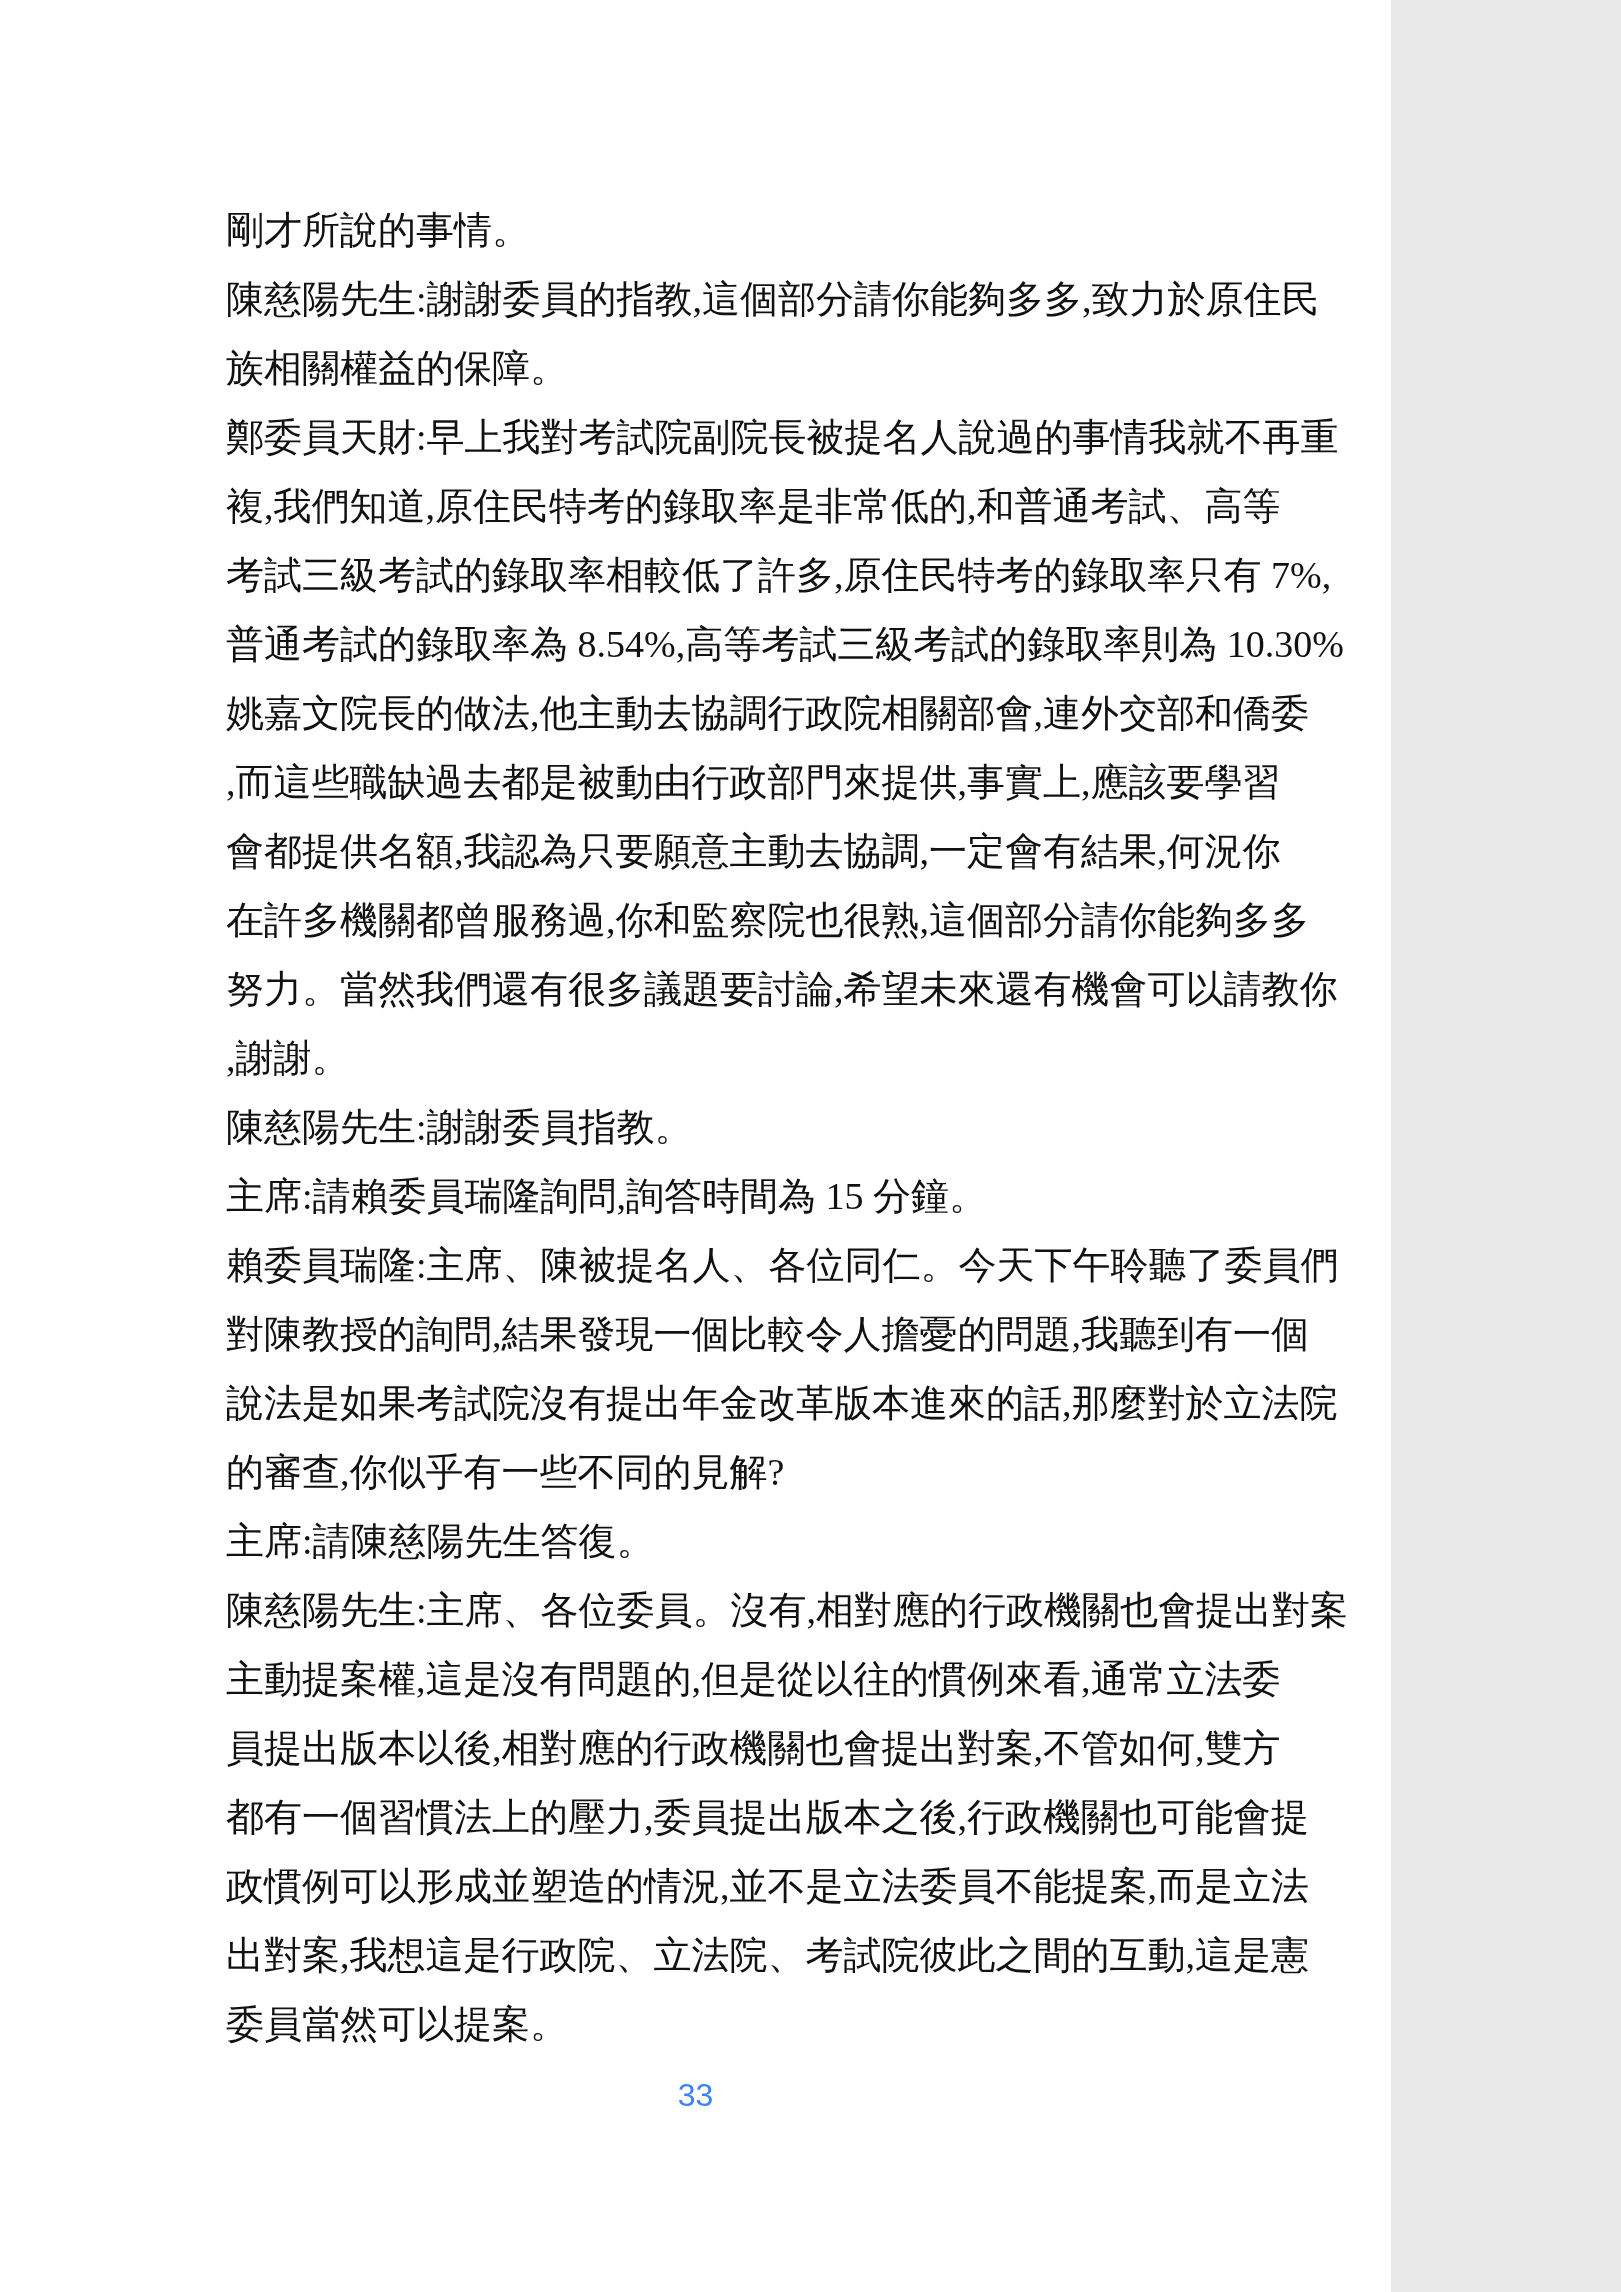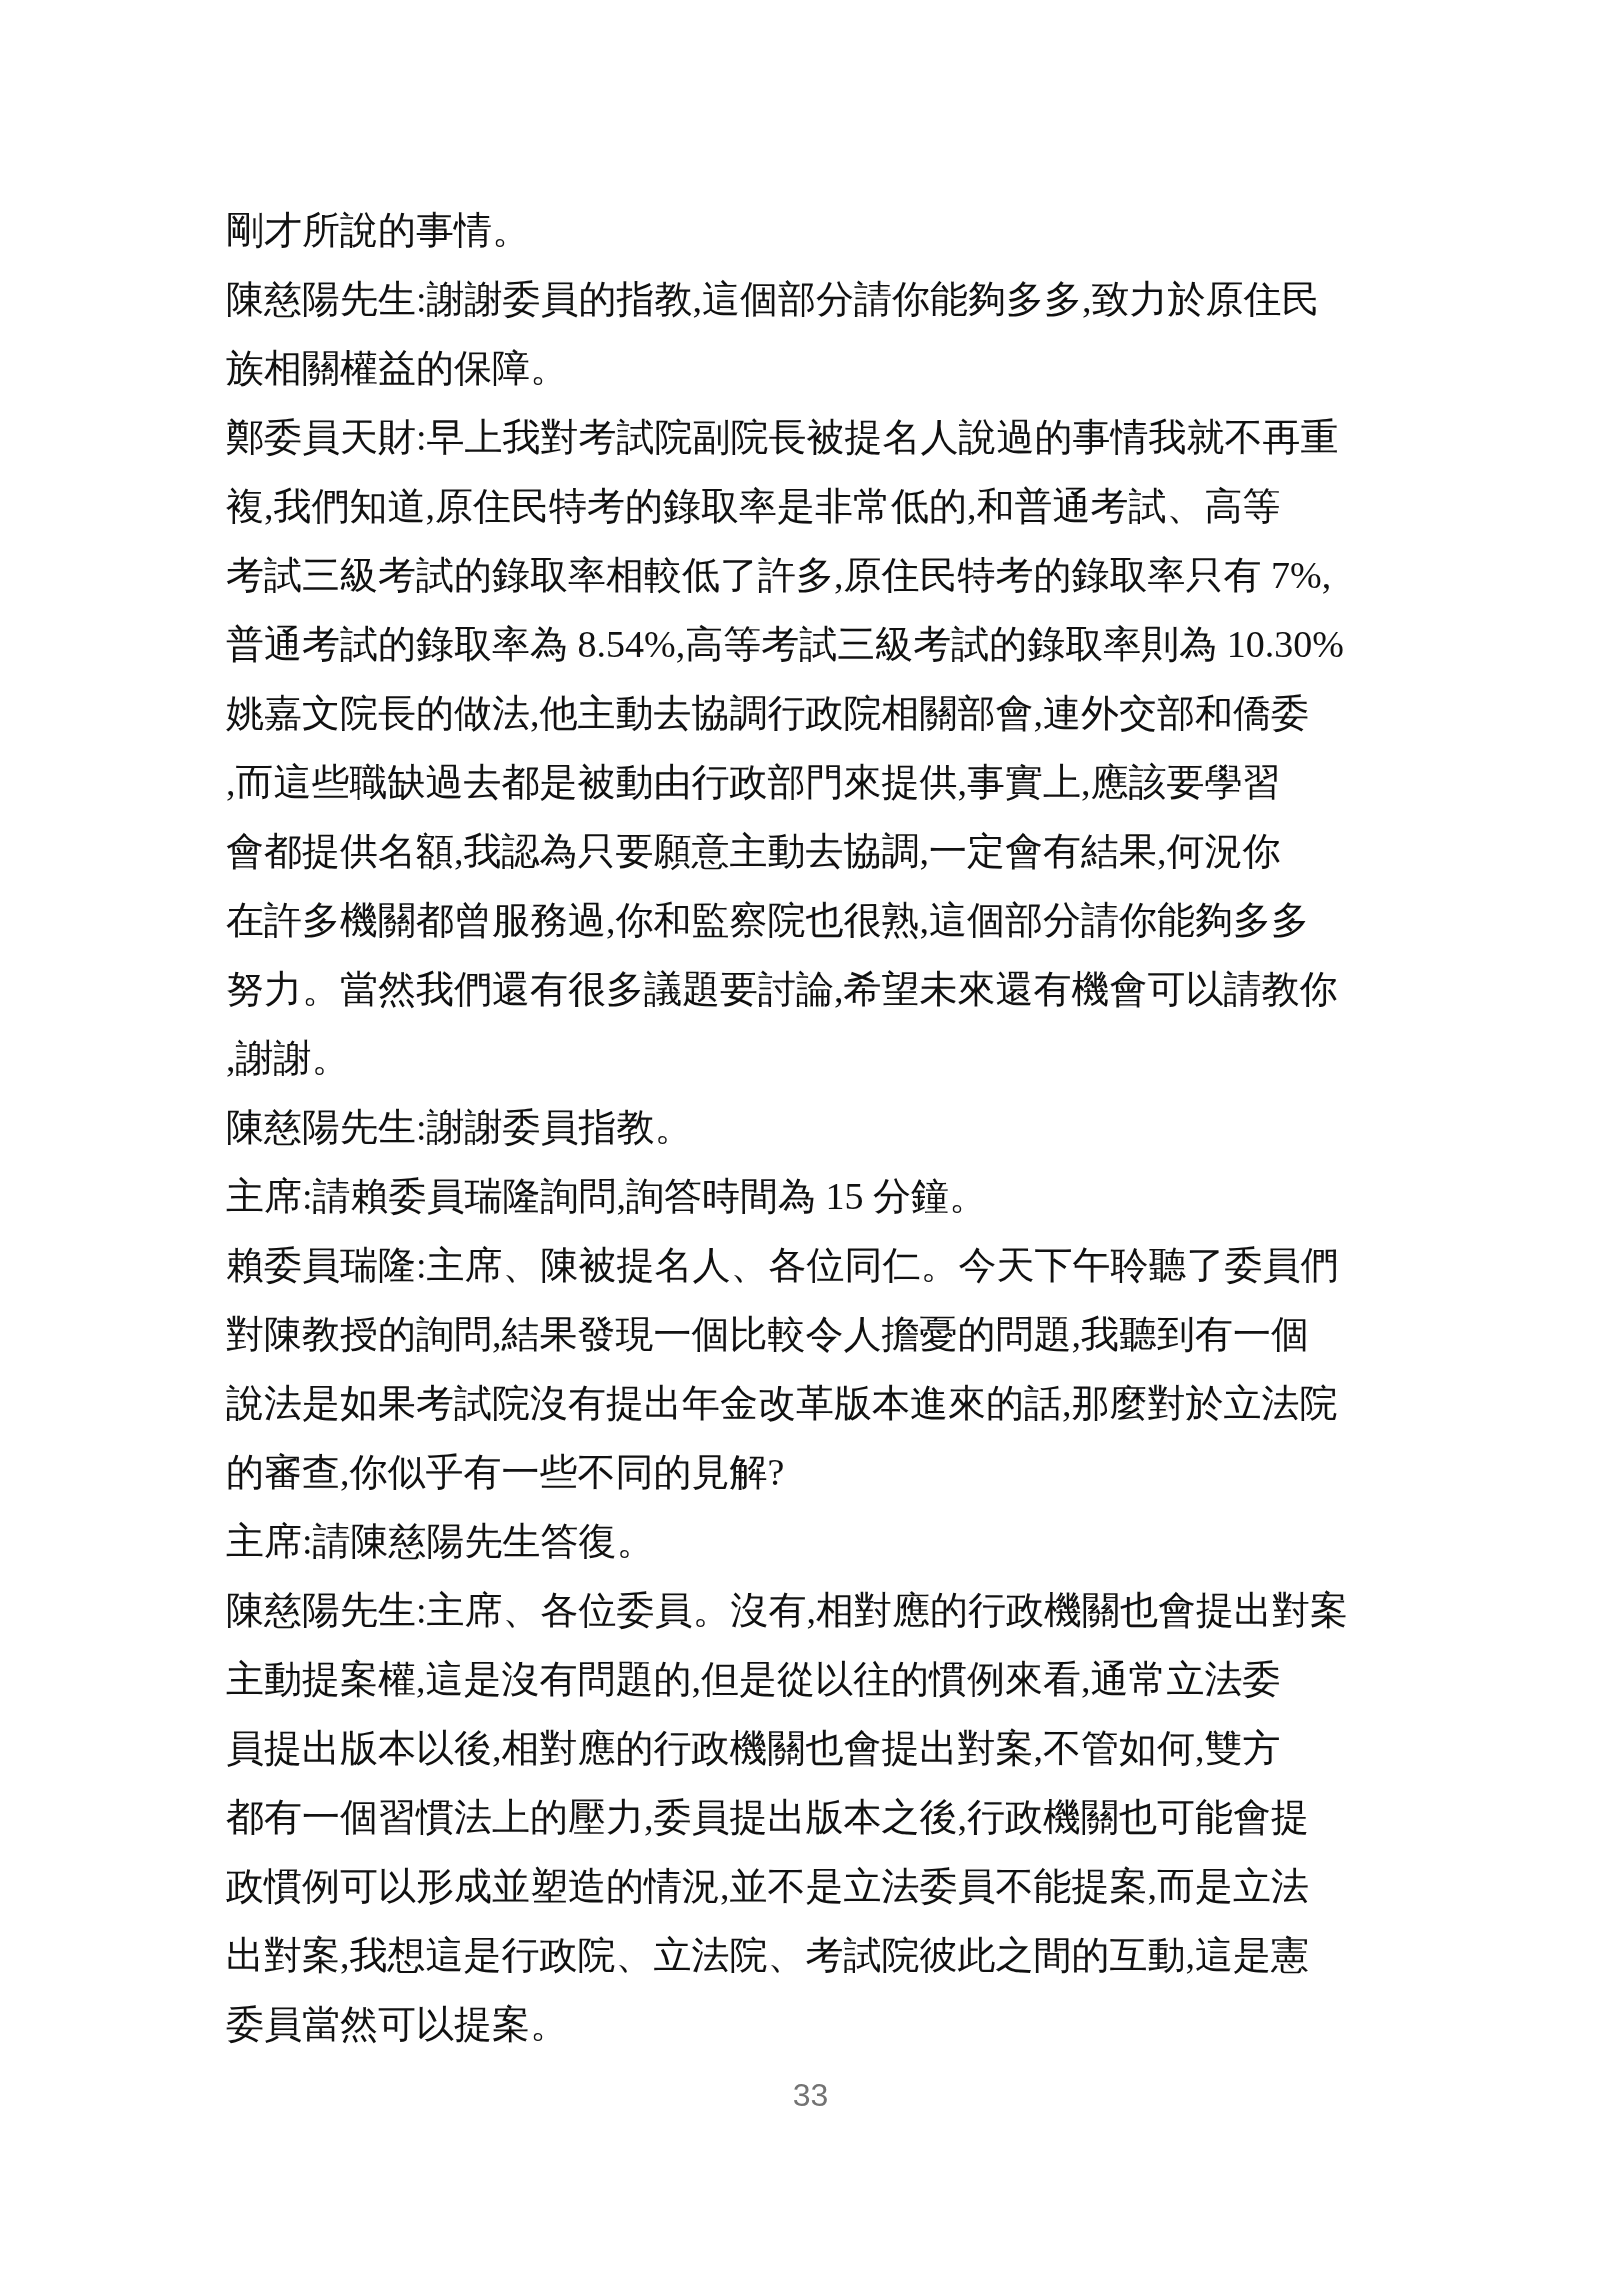--- a/index.html
+++ b/index.html
@@ -2,21 +2,21 @@
 <html><head>
 <meta charset="utf-8">
 <style>
   html, body {
     margin: 0;
     padding: 0;
     background: #e8e8e8;
   }
   .page {
     position: relative;
-    width: 1621px;
+    width: 1391px;
     height: 2293px;
     background: #ffffff;
     overflow: hidden;
     font-family: "Liberation Serif", "DejaVu Serif", serif;
     color: #111111;
   }
   .content {
     position: absolute;
     top: 196px;
     left: 226px;
@@ -31,21 +31,21 @@
   }
   .page-number {
     position: absolute;
     top: 2076px;
     left: 0;
     width: 100%;
     text-align: center;
     font-family: "Liberation Sans", "DejaVu Sans", sans-serif;
     font-size: 32px;
     line-height: 39px;
-    color: #737373;
+    color: #3b82f6;
   }
 </style>
 </head>
 <body>
 
 <div class="page">
   <div class="content" id="lines-container">
       <div class="line">剛才所說的事情。</div>
       <div class="line">陳慈陽先生:謝謝委員的指教,這個部分請你能夠多多,致力於原住民</div>
       <div class="line">族相關權益的保障。</div>

